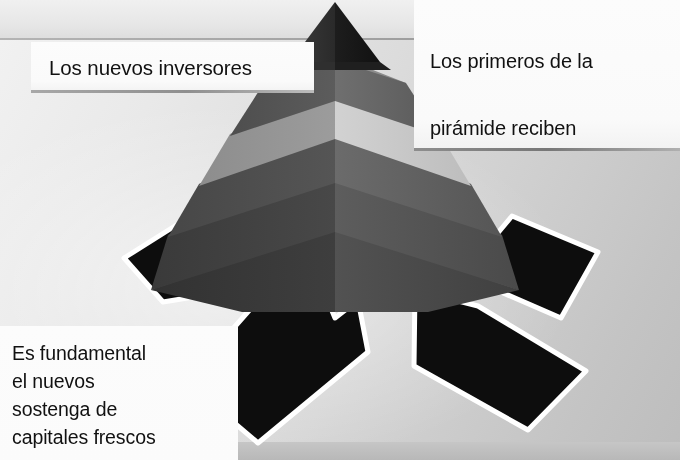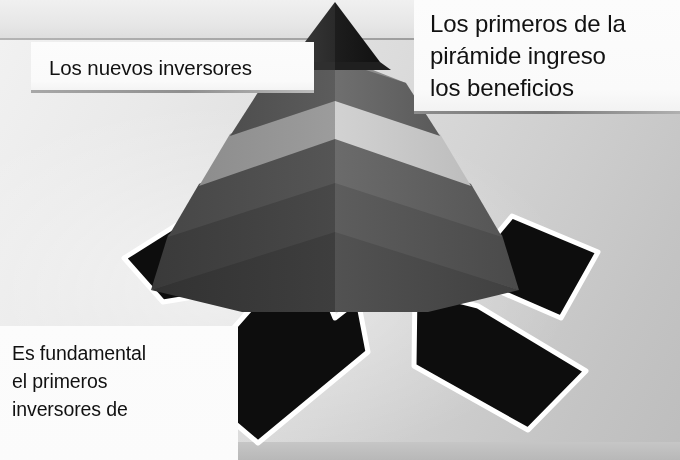--- a/index.html
+++ b/index.html
@@ -106,21 +106,21 @@
     top: 326px;
     width: 238px;
     height: 160px;
     padding: 14px 0 0 12px;
     background: linear-gradient(180deg, #fcfcfc 0%, #fbfbfb 85%, #f6f6f6 100%);
   }
   .panel .line {
     line-height: 1.30;
   }
   #panel-left .line   { font-size: 20.5px; line-height: 1.32; }
-  #panel-right .line  { font-size: 24px; line-height: 1.33; }
+  #panel-right .line  { font-size: 20px; line-height: 1.33; margin-top: 40px; }
   #panel-bottom .line { font-size: 19.5px; line-height: 1.43; }
 </style>
 </head>
 <body>
 
 <div id="scene">
 
   <div class="bg-base"></div>
   <div class="bg-sheen"></div>
   <div class="bg-topstrip"></div>
@@ -254,23 +254,23 @@
       <polygon points="335,62 380,62 391,70 335,70" fill="#1f1f1f"></polygon>
     </g>
   </svg>
 
   <div class="panel" id="panel-left">
     <div class="line">Los nuevos inversores</div>
   </div>
 
   <div class="panel" id="panel-right">
     <div class="line">Los primeros de la</div>
-    <div class="line">pirámide ingreso</div>
-    <div class="line">los beneficios</div>
+    <div class="line">pirámide reciben</div>
   </div>
 
   <div class="panel" id="panel-bottom">
     <div class="line">Es fundamental</div>
-    <div class="line">el primeros</div>
-    <div class="line">inversores de</div>
+    <div class="line">el nuevos</div>
+    <div class="line">sostenga de</div>
+    <div class="line">capitales frescos</div>
   </div>
 
 </div>
 
 </body></html>

